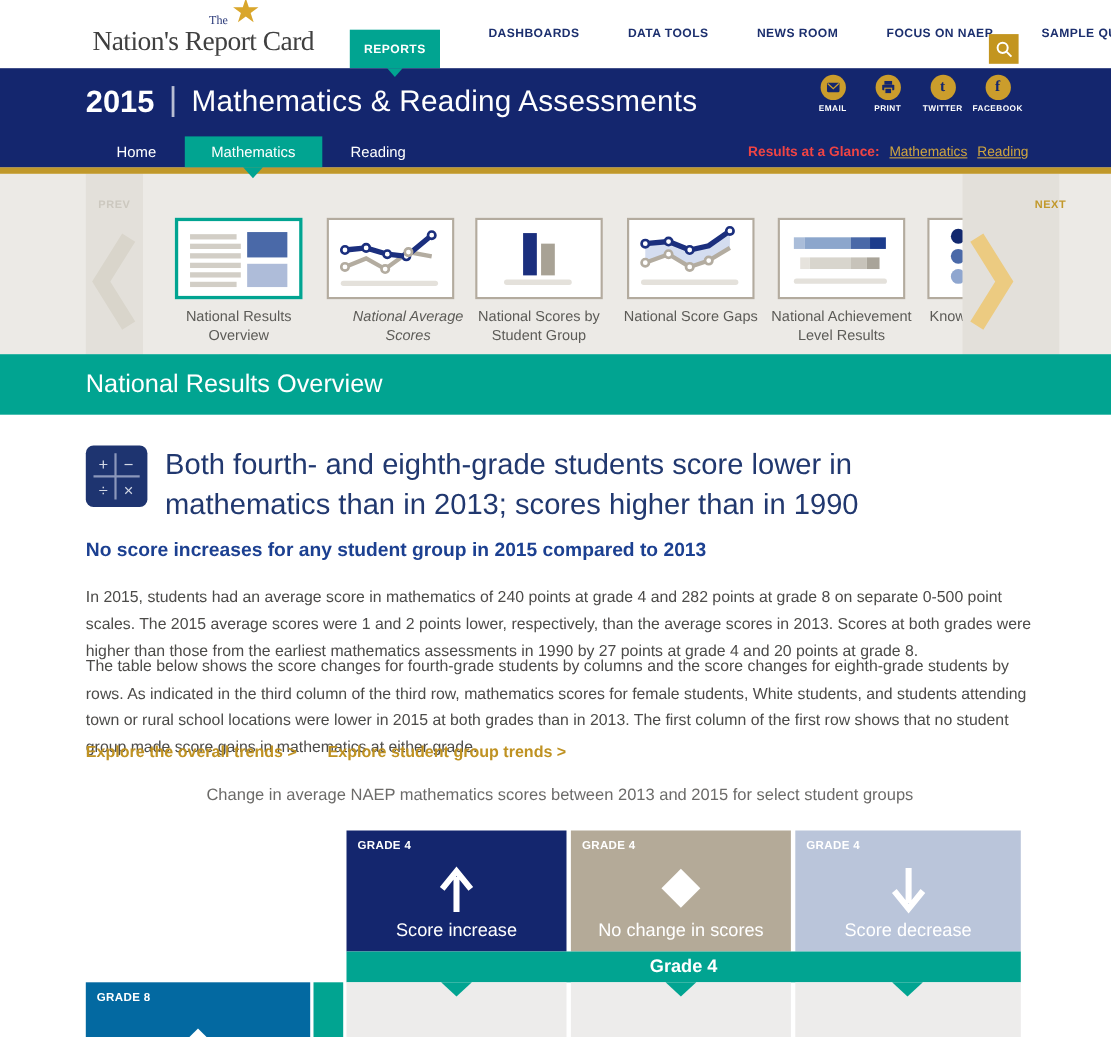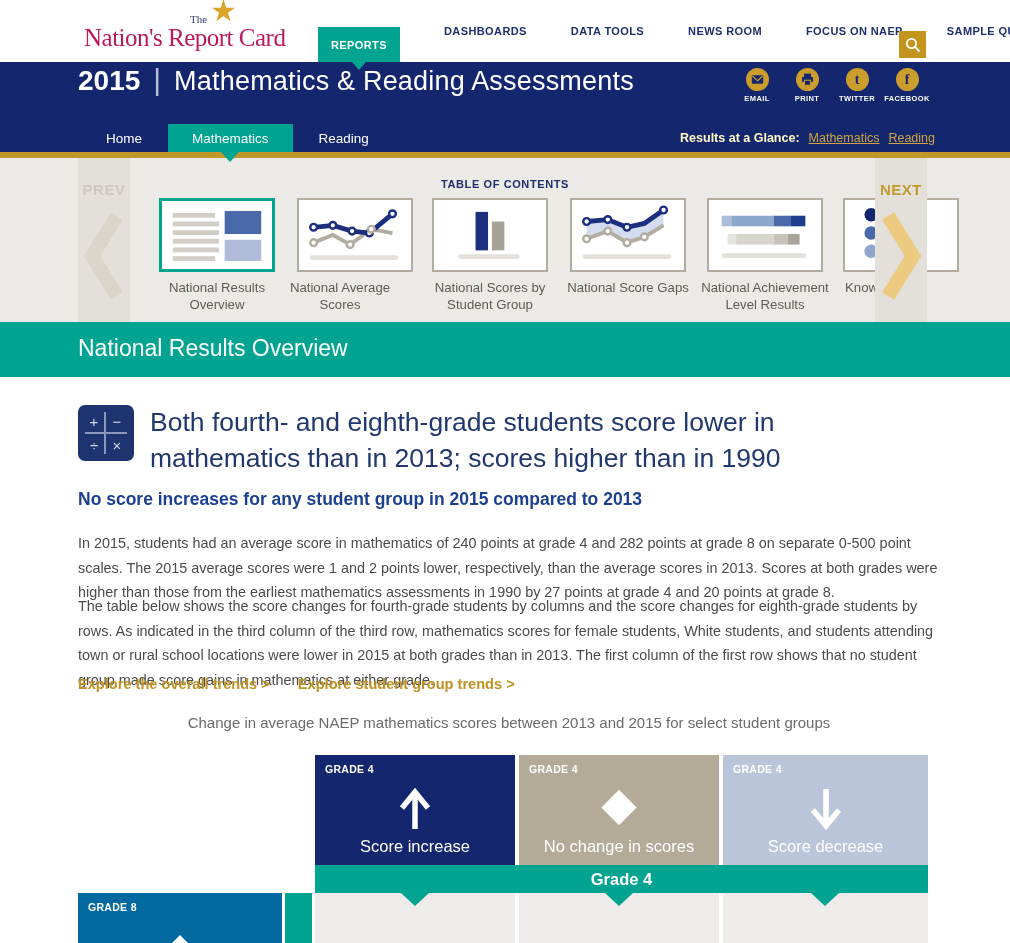--- a/index.html
+++ b/index.html
@@ -4,60 +4,60 @@
 <style>
   html,body{margin:0;padding:0;background:#fff;}
   #page{position:relative;width:1010px;height:943px;background:#fff;overflow:hidden;
         font-family:"Liberation Sans",sans-serif;border-radius:29px;-webkit-font-smoothing:antialiased;}
 
   
   .top-header{position:absolute;left:0;top:0;width:1010px;height:62px;background:#fff;}
   .logo{position:absolute;left:84px;top:4px;width:215px;height:56px;cursor:pointer;}
   .logo-the{position:absolute;left:106px;top:9px;font-family:"Liberation Serif",serif;font-size:11px;color:#2c3b7a;}
   .logo-star{position:absolute;left:126px;top:-8px;color:#d9a62b;font-size:30px;line-height:30px;}
-  .logo-name{position:absolute;left:0;top:20px;font-family:"Liberation Serif",serif;font-size:25px;color:#be185d;white-space:nowrap;letter-spacing:-0.5px;}
+  .logo-name{position:absolute;left:0;top:20px;font-family:"Liberation Serif",serif;font-size:25px;color:#404040;white-space:nowrap;letter-spacing:-0.5px;}
   .main-nav{position:absolute;left:318px;top:0;height:62px;display:flex;align-items:center;gap:20px;}
   .nav-item{font-size:11px;font-weight:bold;color:#1c2f6e;letter-spacing:.4px;cursor:pointer;white-space:nowrap;padding-left:24px;}
   .nav-item.active{background:#01a491;color:#fff;align-self:flex-end;padding:12px 13px 11px;position:relative;}
   .nav-item.active::after{content:"";position:absolute;left:50%;margin-left:-7px;top:100%;
      border:7px solid transparent;border-top:8px solid #01a491;border-bottom:0;z-index:6;}
   .search-btn{position:absolute;left:899px;top:31px;width:27px;height:27px;background:#c3951f;
      display:flex;align-items:center;justify-content:center;cursor:pointer;}
 
   
   .hero{position:absolute;left:0;top:62px;width:1010px;height:90px;background:#14266e;z-index:2;}
-  .hero-title{position:absolute;left:78px;top:3px;color:#fff;display:flex;align-items:flex-end;gap:13px;}
+  .hero-title{position:absolute;left:78px;top:15px;color:#fff;display:flex;align-items:flex-start;gap:13px;}
   .hero-year{font-size:28px;font-weight:bold;}
   .hero-divider{font-size:30px;font-weight:100;opacity:.7;margin-top:-3px;}
   .hero-rest{font-size:27px;font-weight:400;letter-spacing:.2px;}
   .share{position:absolute;left:732px;top:6px;display:flex;}
   .share-item{width:50px;text-align:center;cursor:pointer;}
   .share-circle{width:23px;height:23px;border-radius:50%;background:#cb9d2c;margin:0 auto;
      display:flex;align-items:center;justify-content:center;}
   .share-letter{font-family:"Liberation Serif",serif;font-weight:bold;font-size:14px;color:#14266e;line-height:1;}
   .share-label{margin-top:3px;font-size:7.5px;font-weight:bold;color:#fff;letter-spacing:.4px;}
   .tab-row{position:absolute;left:80px;bottom:0;height:28px;display:flex;align-items:stretch;}
   .tab{color:#fff;font-size:13.5px;display:flex;align-items:center;padding:0 26px;cursor:pointer;}
   .tab.active{background:#01a491;padding:0 24px;position:relative;}
   .tab.active::after{content:"";position:absolute;left:50%;margin-left:-9px;top:100%;
      border:9px solid transparent;border-top:10px solid #01a491;border-bottom:0;z-index:6;}
   .glance{position:absolute;right:75px;bottom:7px;display:flex;gap:9px;align-items:baseline;font-size:12.5px;}
-  .glance-label{color:#fef9c3;font-weight:bold;}
+  .glance-label{color:#ef4444;font-weight:bold;}
   .glance-link{color:#cfa53f;text-decoration:underline;cursor:pointer;}
 
   .gold-bar{position:absolute;left:0;top:152px;width:1010px;height:6px;background:#c0982a;z-index:1;}
 
   
   .toc{position:absolute;left:0;top:158px;width:1010px;height:164px;background:#eceae6;z-index:0;}
   .toc-title{position:absolute;top:20px;left:0;width:100%;text-align:center;font-size:11px;
      font-weight:bold;color:#1c2f6e;letter-spacing:.6px;}
   .toc-strip{position:absolute;top:0;height:164px;width:52px;background:#e3e0da;z-index:3;cursor:pointer;}
   .toc-strip.prev{left:78px;}
-  .toc-strip.next{left:875px;}
-  .strip-label{position:absolute;top:23px;width:100%;text-align:center;font-size:15px;font-weight:bold;letter-spacing:.5px;}
+  .toc-strip.next{left:875px;padding-left:36px;}
+  .strip-label{position:absolute;top:23px;width:100%;text-align:center;font-size:10px;font-weight:bold;letter-spacing:.5px;}
   .strip-label.prev{color:#ccc8bf;}
   .strip-label.next{color:#c2992c;}
   .strip-chevron{position:absolute;top:52px;left:4px;}
   .thumb{position:absolute;top:40px;width:116px;height:74px;background:#fff;border:2px solid #b3ab9e;
      box-sizing:border-box;z-index:2;cursor:pointer;}
   .thumb.selected{border:3px solid #01a491;}
   .thumb svg{position:absolute;left:5px;top:4px;}
   .thumb-label{position:absolute;top:122px;font-size:13.2px;color:#5c5b57;text-align:center;
      line-height:1.25;z-index:2;cursor:pointer;}
   .toc-pointer{position:absolute;left:199px;top:164px;border:18px solid transparent;
@@ -176,21 +176,20 @@
     <div class="glance">
       <span class="glance-label">Results at a Glance:</span>
       <span class="glance-link">Mathematics</span>
       <span class="glance-link">Reading</span>
     </div>
   </div>
 
   <div class="gold-bar"></div>
 
   <div class="toc">
-    <div class="toc-title">TABLE OF CONTENTS</div>
 
     <div class="toc-strip prev">
       <div class="strip-label prev">PREV</div>
       <svg class="strip-chevron" width="44" height="92" viewBox="0 0 44 92">
         <polyline points="35,6 10,46 35,86" fill="none" stroke="#d9d5cb" stroke-width="14"></polyline>
       </svg>
     </div>
 
     <div class="thumb selected" style="left:159px;">
       <svg width="100" height="60" viewBox="0 0 104 62">
@@ -214,21 +213,21 @@
         <circle cx="30" cy="22" r="3.5" fill="#fff" stroke="#1b2f7e" stroke-width="2.5"></circle>
         <circle cx="50" cy="28" r="3.5" fill="#fff" stroke="#1b2f7e" stroke-width="2.5"></circle>
         <circle cx="68" cy="30" r="3.5" fill="#fff" stroke="#1b2f7e" stroke-width="2.5"></circle>
         <circle cx="92" cy="10" r="3.5" fill="#fff" stroke="#1b2f7e" stroke-width="2.5"></circle>
         <circle cx="10" cy="40" r="3.5" fill="#fff" stroke="#b3aca0" stroke-width="2.5"></circle>
         <circle cx="48" cy="42" r="3.5" fill="#fff" stroke="#b3aca0" stroke-width="2.5"></circle>
         <circle cx="70" cy="26" r="3.5" fill="#fff" stroke="#b3aca0" stroke-width="2.5"></circle>
         <rect x="6" y="53" width="92" height="5" rx="2.5" fill="#e4e1db"></rect>
       </svg>
     </div>
-    <div class="thumb-label" style="left:270px;width:140px;">National Average Scores</div>
+    <div class="thumb-label" style="left:301px;width:140px;font-style:italic;">National Average Scores</div>
 
     <div class="thumb" style="left:432px;">
       <svg width="100" height="60" viewBox="0 0 104 62">
         <rect x="38" y="8" width="13" height="40" fill="#1b2f7e"></rect>
         <rect x="55" y="18" width="13" height="30" fill="#a8a295"></rect>
         <rect x="20" y="52" width="64" height="5" rx="2.5" fill="#e4e1db"></rect>
       </svg>
     </div>
     <div class="thumb-label" style="left:420px;width:140px;">National Scores by Student Group</div>
 

